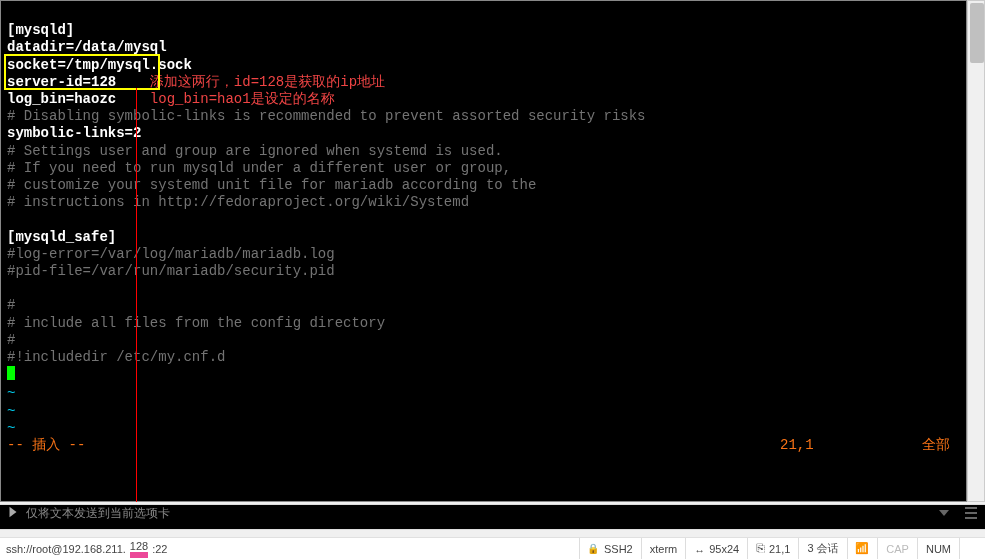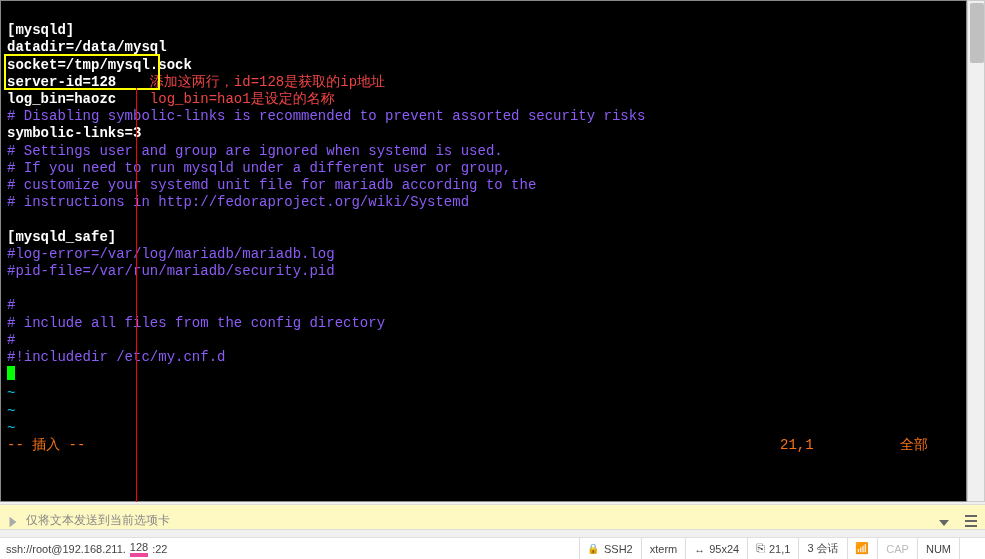--- a/index.html
+++ b/index.html
@@ -38,21 +38,21 @@
 .scrollbar-thumb {
   position: absolute;
   top: 2px;
   left: 2px;
   width: 14px;
   height: 60px;
   background: #c0c0c0;
   border-radius: 2px;
 }
 .white { color: #ffffff; font-weight: bold; }
-.cyan { color: #8b5cf6; }
+.cyan { color: #737373; }
 .red-annot { color: #ef4444; }
 .tilde { color: #00ccee; }
 .yellow-box {
   position: absolute;
   border: 2px solid #ffff00;
   pointer-events: none;
 }
 .red-line-v {
   position: absolute;
   width: 1px;
@@ -65,25 +65,25 @@
   height: 14px;
   background: #00ff00;
   vertical-align: baseline;
 }
 .input-bar {
   position: absolute;
   top: 504px;
   left: 0;
   width: 985px;
   height: 26px;
-  background: #fef9c3;
+  background: #000000;
   border-top: 1px solid #ddd;
   border-bottom: 1px solid #ddd;
   display: flex;
-  align-items: flex-end;
+  align-items: flex-start;
   padding: 0 6px;
   font-size: 12px;
   color: #888;
   font-family: "Microsoft YaHei", sans-serif;
 }
 .input-bar .chev {
   width: 14px;
   height: 14px;
   margin-right: 6px;
   color: #999;
@@ -118,47 +118,47 @@
   padding: 0 8px;
   border-left: 1px solid #ddd;
   display: flex;
   align-items: center;
   gap: 4px;
   height: 100%;
 }
 .status-bar .seg:first-child { border-left: none; padding-left: 0; flex: 0 0 auto; }
 .status-bar .spacer { flex: 1; }
 .red-underline {
-  border-bottom: 4px solid #ec4899;
+  border-bottom: 6px solid #ec4899;
 }
 .lock-icon, .check-icon {
   font-size: 10px;
   color: #666;
 }
 .vim-status {
   display: flex;
   width: 100%;
   color: #f97316;
 }
 .vim-status .left { flex: 0 0 auto; }
 .vim-status .mid { flex: 1; }
 .vim-status .pos { width: 120px; text-align: left; }
-.vim-status .right { width: 60px; padding-right: 10px; }
+.vim-status .right { width: 60px; text-align: right; padding-right: 10px; }
 </style>
 </head>
 <body>
 
 <div class="terminal-area">
 <span class="white">[mysqld]</span>
 <span class="white">datadir=/data/mysql</span>
 <span class="white">socket=/tmp/mysql.sock</span>
 <span><span class="white">server-id=128</span><span class="red-annot">    添加这两行，id=128是获取的ip地址</span></span>
 <span><span class="white">log_bin=haozc</span><span class="red-annot">    log_bin=hao1是设定的名称</span></span>
 <span class="cyan"># Disabling symbolic-links is recommended to prevent assorted security risks</span>
-<span class="white">symbolic-links=3</span>
+<span class="white">symbolic-links=2</span>
 <span class="cyan"># Settings user and group are ignored when systemd is used.</span>
 <span class="cyan"># If you need to run mysqld under a different user or group,</span>
 <span class="cyan"># customize your systemd unit file for mariadb according to the</span>
 <span class="cyan"># instructions in http://fedoraproject.org/wiki/Systemd</span>
 <span></span>
 <span class="white">[mysqld_safe]</span>
 <span class="cyan">#log-error=/var/log/mariadb/mariadb.log</span>
 <span class="cyan">#pid-file=/var/run/mariadb/security.pid</span>
 <span></span>
 <span class="cyan">#</span>

